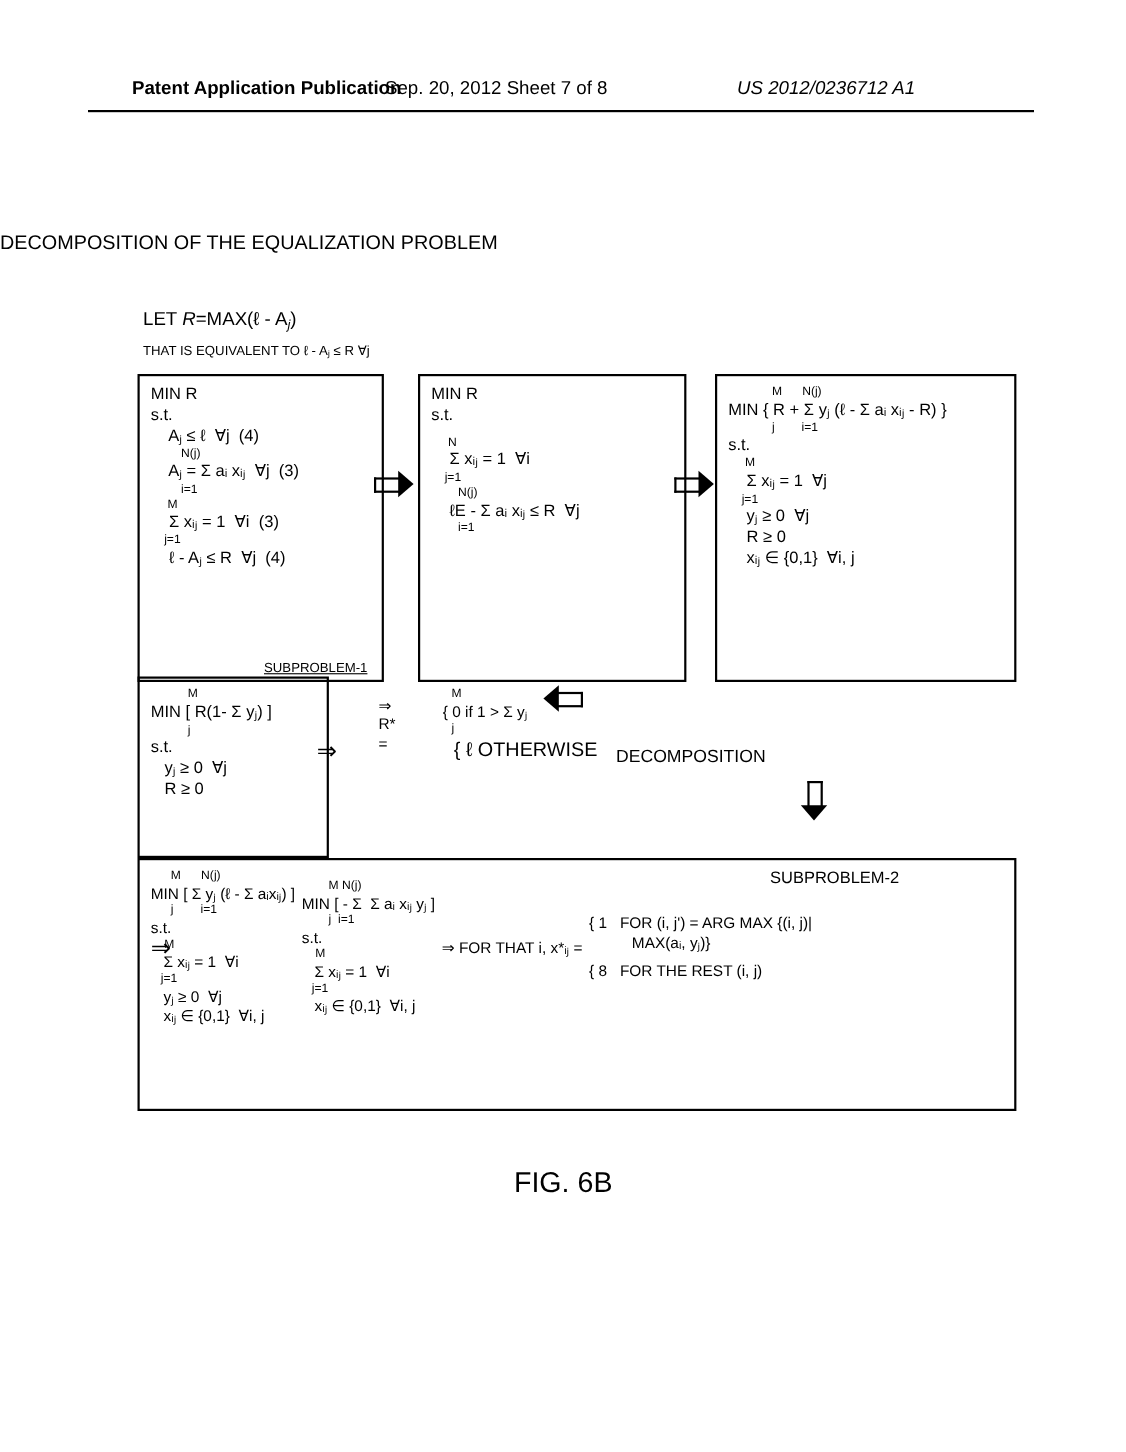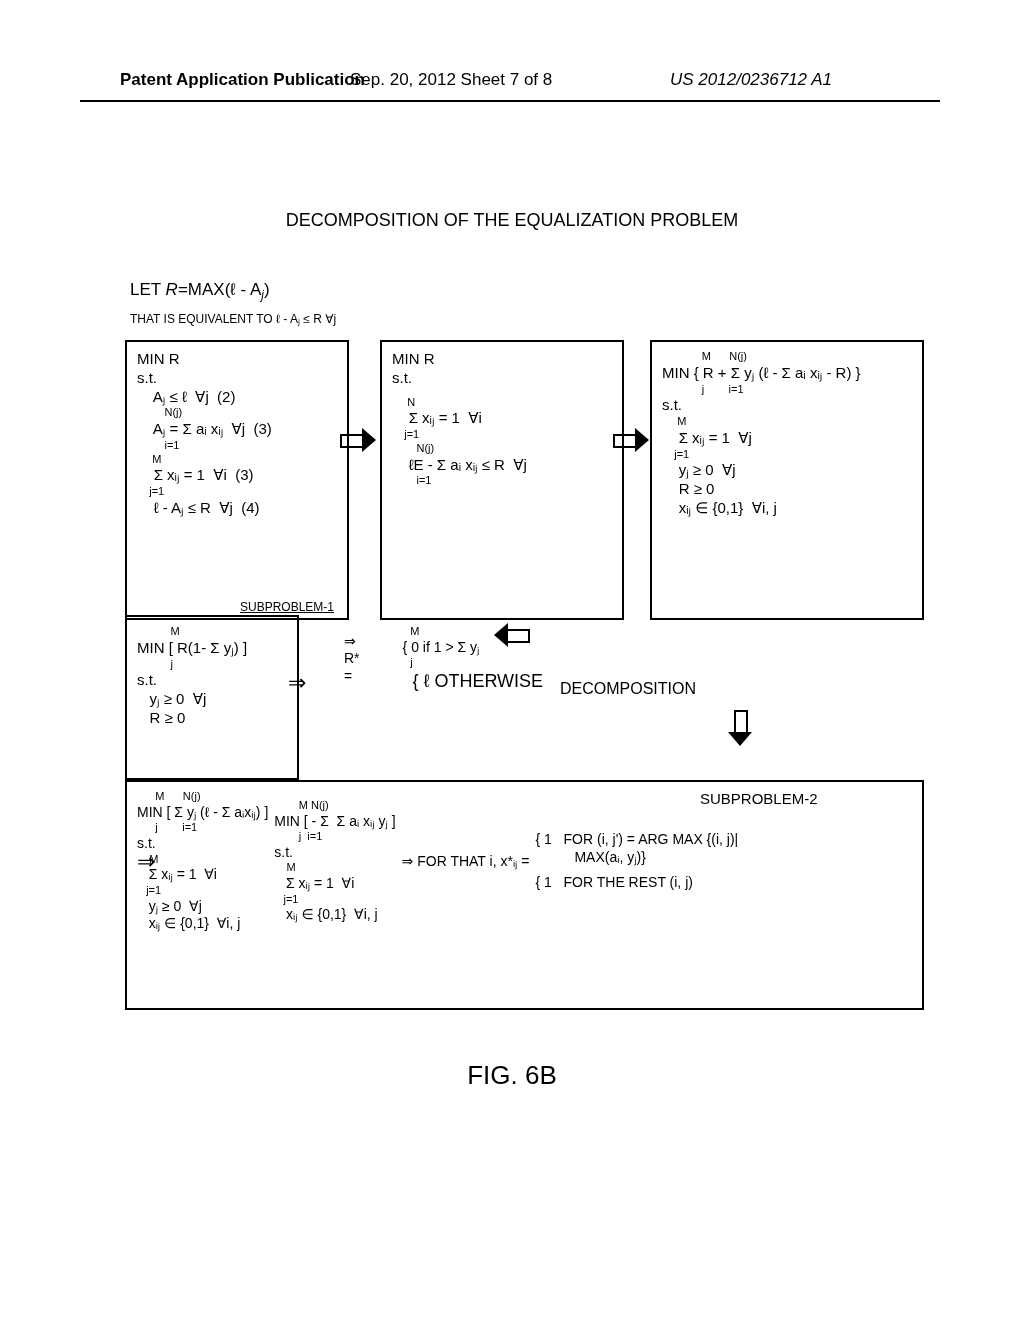--- a/index.html
+++ b/index.html
@@ -27,21 +27,20 @@
     left: 80px;
     width: 860px;
     border-top: 2px solid #000;
   }
 
   .title {
     position: absolute;
     top: 210px;
     left: 0;
     width: 100%;
-    text-align: center;
     font-size: 18px;
   }
 
   .topdef1 { position: absolute; top: 280px; left: 130px; font-size: 17px; font-style: italic;}
   .topdef1 .up { font-style: normal;}
   .topdef2 { position: absolute; top: 310px; left: 130px; font-size: 12px; }
 
   .box {
     position: absolute;
     border: 2px solid #000;
@@ -169,21 +168,21 @@
 <div class="title">DECOMPOSITION OF THE EQUALIZATION PROBLEM</div>
 
 <div class="topdef1">
   <span class="up">LET </span><span>R</span><span class="up">=MAX(ℓ - A</span><sub><span>j</span></sub><span class="up">)</span>
 </div>
 <div class="topdef2">THAT IS EQUIVALENT TO ℓ - Aⱼ ≤ R  ∀j</div>
 
 <div class="box boxA">
   <div class="line">MIN R</div>
   <div class="line">s.t.</div>
-  <div class="line">    Aⱼ ≤ ℓ  ∀j  (2)</div>
+  <div class="line">    Aⱼ ≤ ℓ  ∀j  (4)</div>
   <div class="line" style="font-size:11px">         N(j)</div>
   <div class="line">    Aⱼ = Σ aᵢ xᵢⱼ  ∀j  (3)</div>
   <div class="line" style="font-size:11px">         i=1</div>
   <div class="line" style="font-size:11px">     M</div>
   <div class="line">    Σ xᵢⱼ = 1  ∀i  (3)</div>
   <div class="line" style="font-size:11px">    j=1</div>
   <div class="line">    ℓ - Aⱼ ≤ R  ∀j  (4)</div>
 </div>
 
 <div class="arrow-right arrow-rightA"></div>
@@ -273,19 +272,19 @@
       <div class="line" style="font-size:11px">   j=1</div>
       <div class="line">   xᵢⱼ ∈ {0,1}  ∀i, j</div>
     </div>
 
     <div class="col" style="display:flex;align-items:center;gap:6px;">
       <div class="line">⇒ FOR THAT i, x*ᵢⱼ =</div>
       <div>
         <div class="line">{ 1   FOR (i, j') = ARG MAX {(i, j)|</div>
         <div class="line">          MAX(aᵢ, yⱼ)}</div>
         <div class="line" style="height:8px"></div>
-        <div class="line">{ 1   FOR THE REST (i, j)</div>
+        <div class="line">{ 8   FOR THE REST (i, j)</div>
       </div>
     </div>
   </div>
 </div>
 
 <div class="figcap">FIG. 6B</div>
 
 </body></html>

